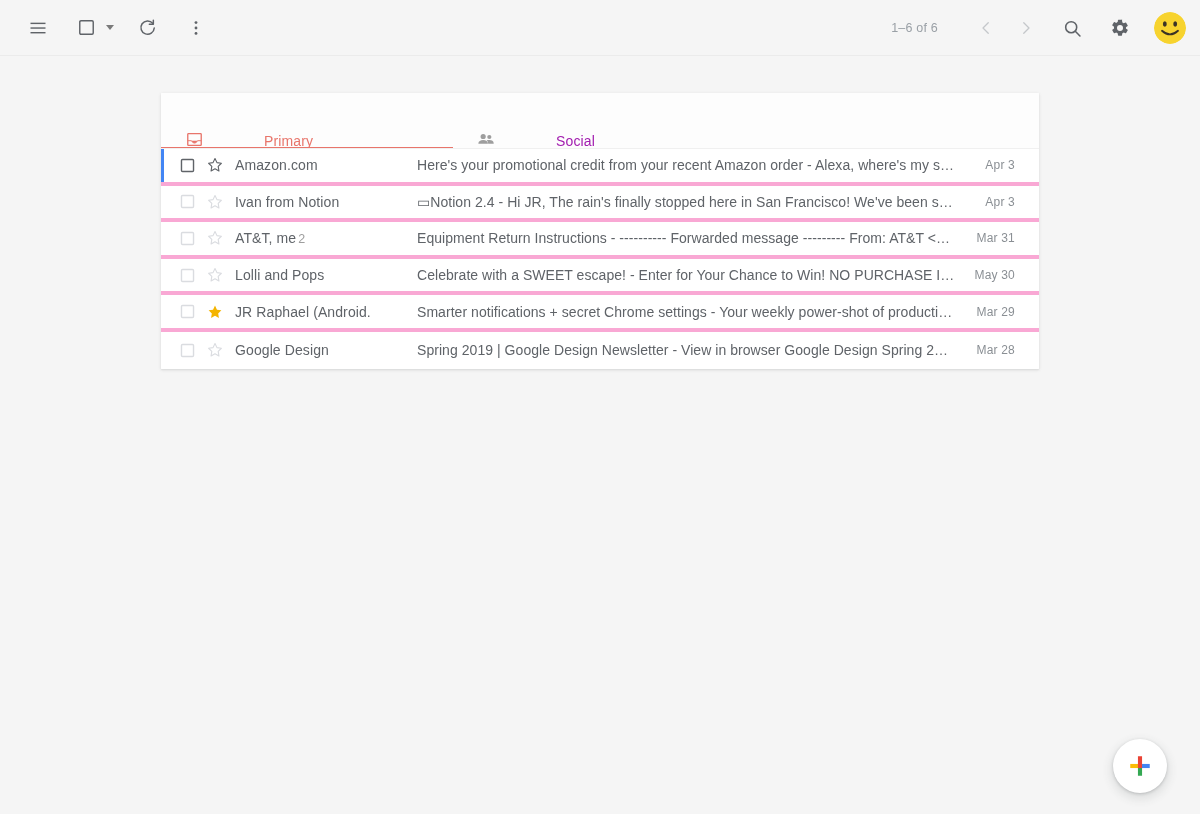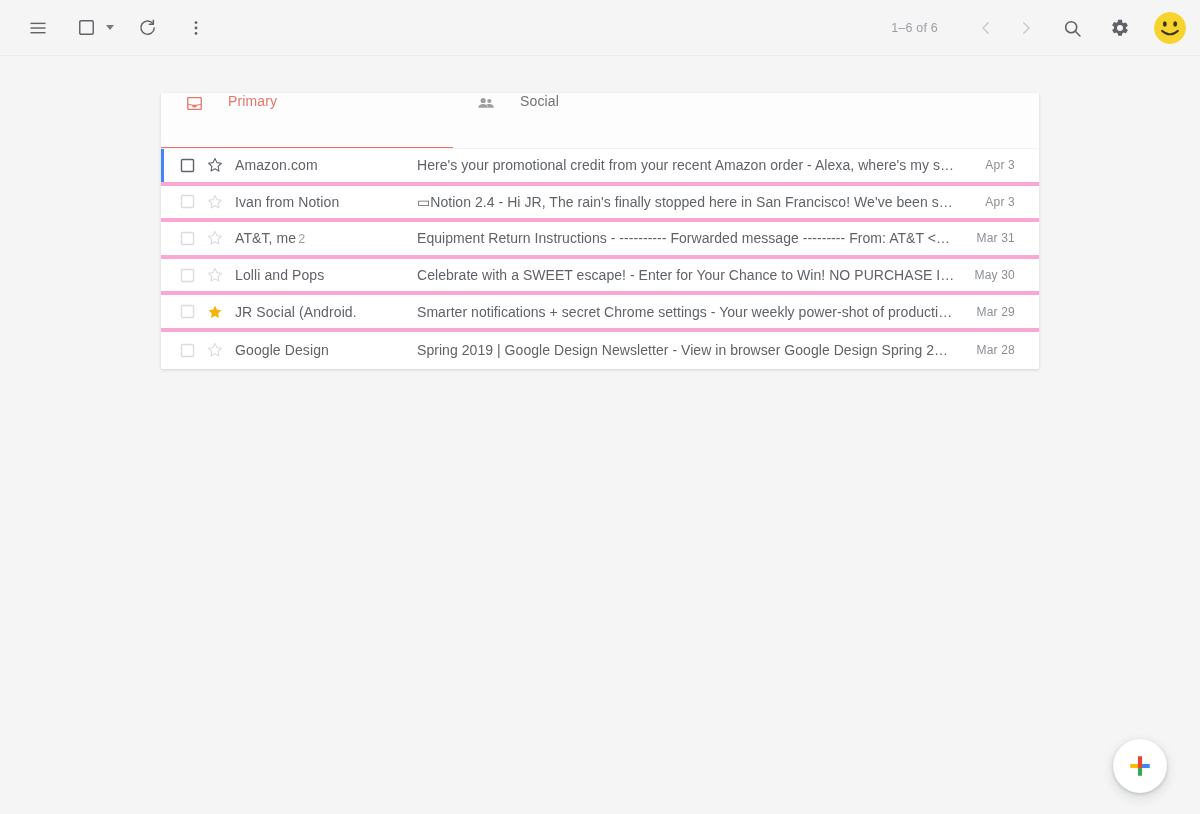--- a/index.html
+++ b/index.html
@@ -125,37 +125,38 @@
   .tabs {
     display: flex;
     height: 56px;
     position: relative;
     background: #fdfdfd;
   }
 
   .tab {
     flex: 1;
     display: flex;
-    align-items: flex-start;
+    align-items: flex-end;
     padding-left: 23px;
     cursor: pointer;
     position: relative;
     max-width: 292px;
+    gap: 36px;
   }
 
   .tab-icon {
     width: 20px; height: 20px;
     display: flex; align-items: center; justify-content: center;
     margin-right: 24px;
     flex: none;
   }
 
   .tab-label {
     font-size: 14px;
-    color: #737373;
+    color: #a21caf;
     letter-spacing: 0.15px;
   }
 
   .tab.active .tab-label { color: #e8756b; }
 
   .tab.active::after {
     content: "";
     position: absolute;
     left: 0; right: 0; bottom: 0;
     height: 2px;
@@ -447,21 +448,21 @@
         <svg width="17" height="17" viewBox="0 0 24 24">
           <rect x="3.5" y="3.5" width="17" height="17" rx="1.5" fill="none" stroke="#dadce0" stroke-width="2"></rect>
         </svg>
       </span>
       <span class="star">
         <svg width="18" height="18" viewBox="0 0 24 24">
           <path d="M12 3.3l2.62 5.54 5.88.84-4.25 4.27 1 6.05L12 17.14l-5.25 2.86 1-6.05L3.5 9.68l5.88-.84z" fill="#f4b400"></path>
         </svg>
       </span>
       <span class="sender">
-        <span>JR Social (Android.</span><span class="count"></span>
+        <span>JR Raphael (Android.</span><span class="count"></span>
       </span>
       <span class="subject">Smarter notifications + secret Chrome settings - Your weekly power-shot of productivity …</span>
       <span class="date">Mar 29</span>
     </div>
 
     <div class="row">
       <span class="cb">
         <svg width="17" height="17" viewBox="0 0 24 24">
           <rect x="3.5" y="3.5" width="17" height="17" rx="1.5" fill="none" stroke="#dadce0" stroke-width="2"></rect>
         </svg>

